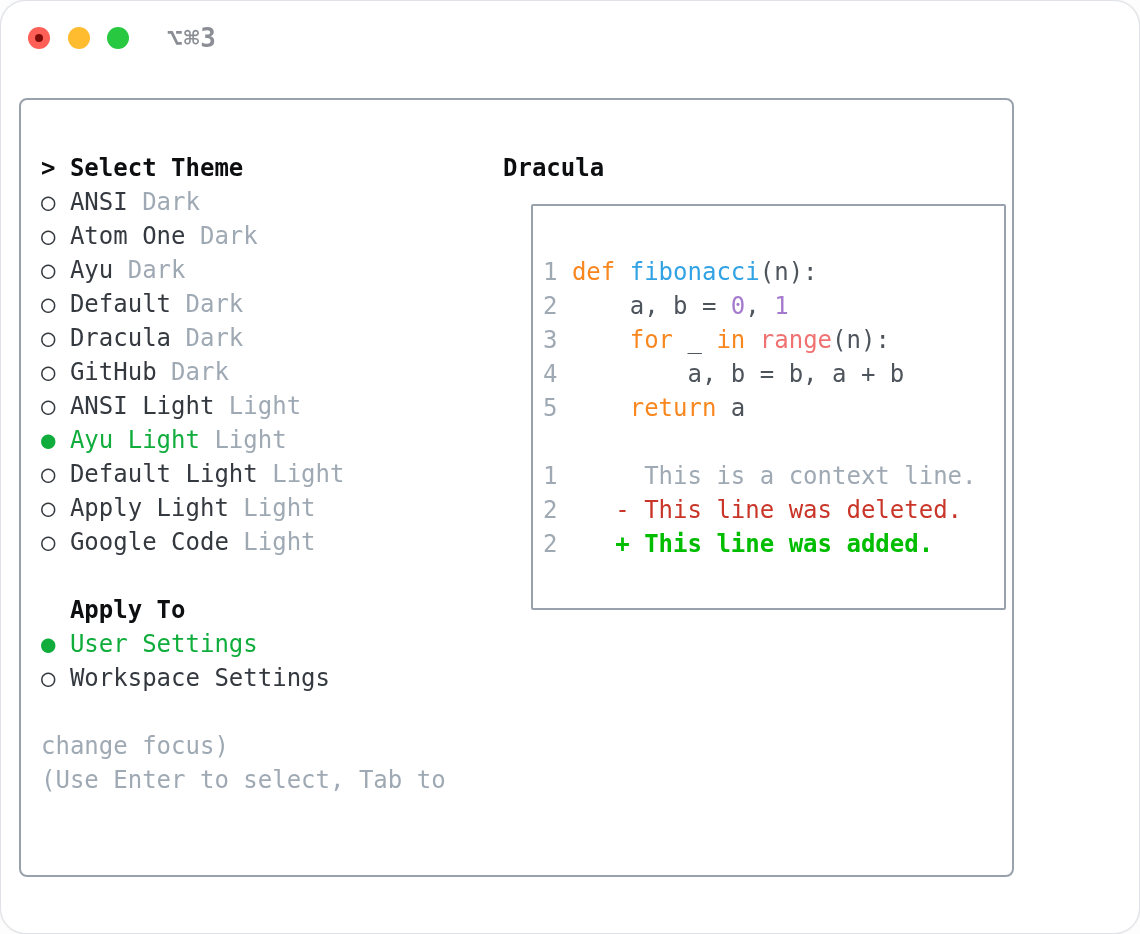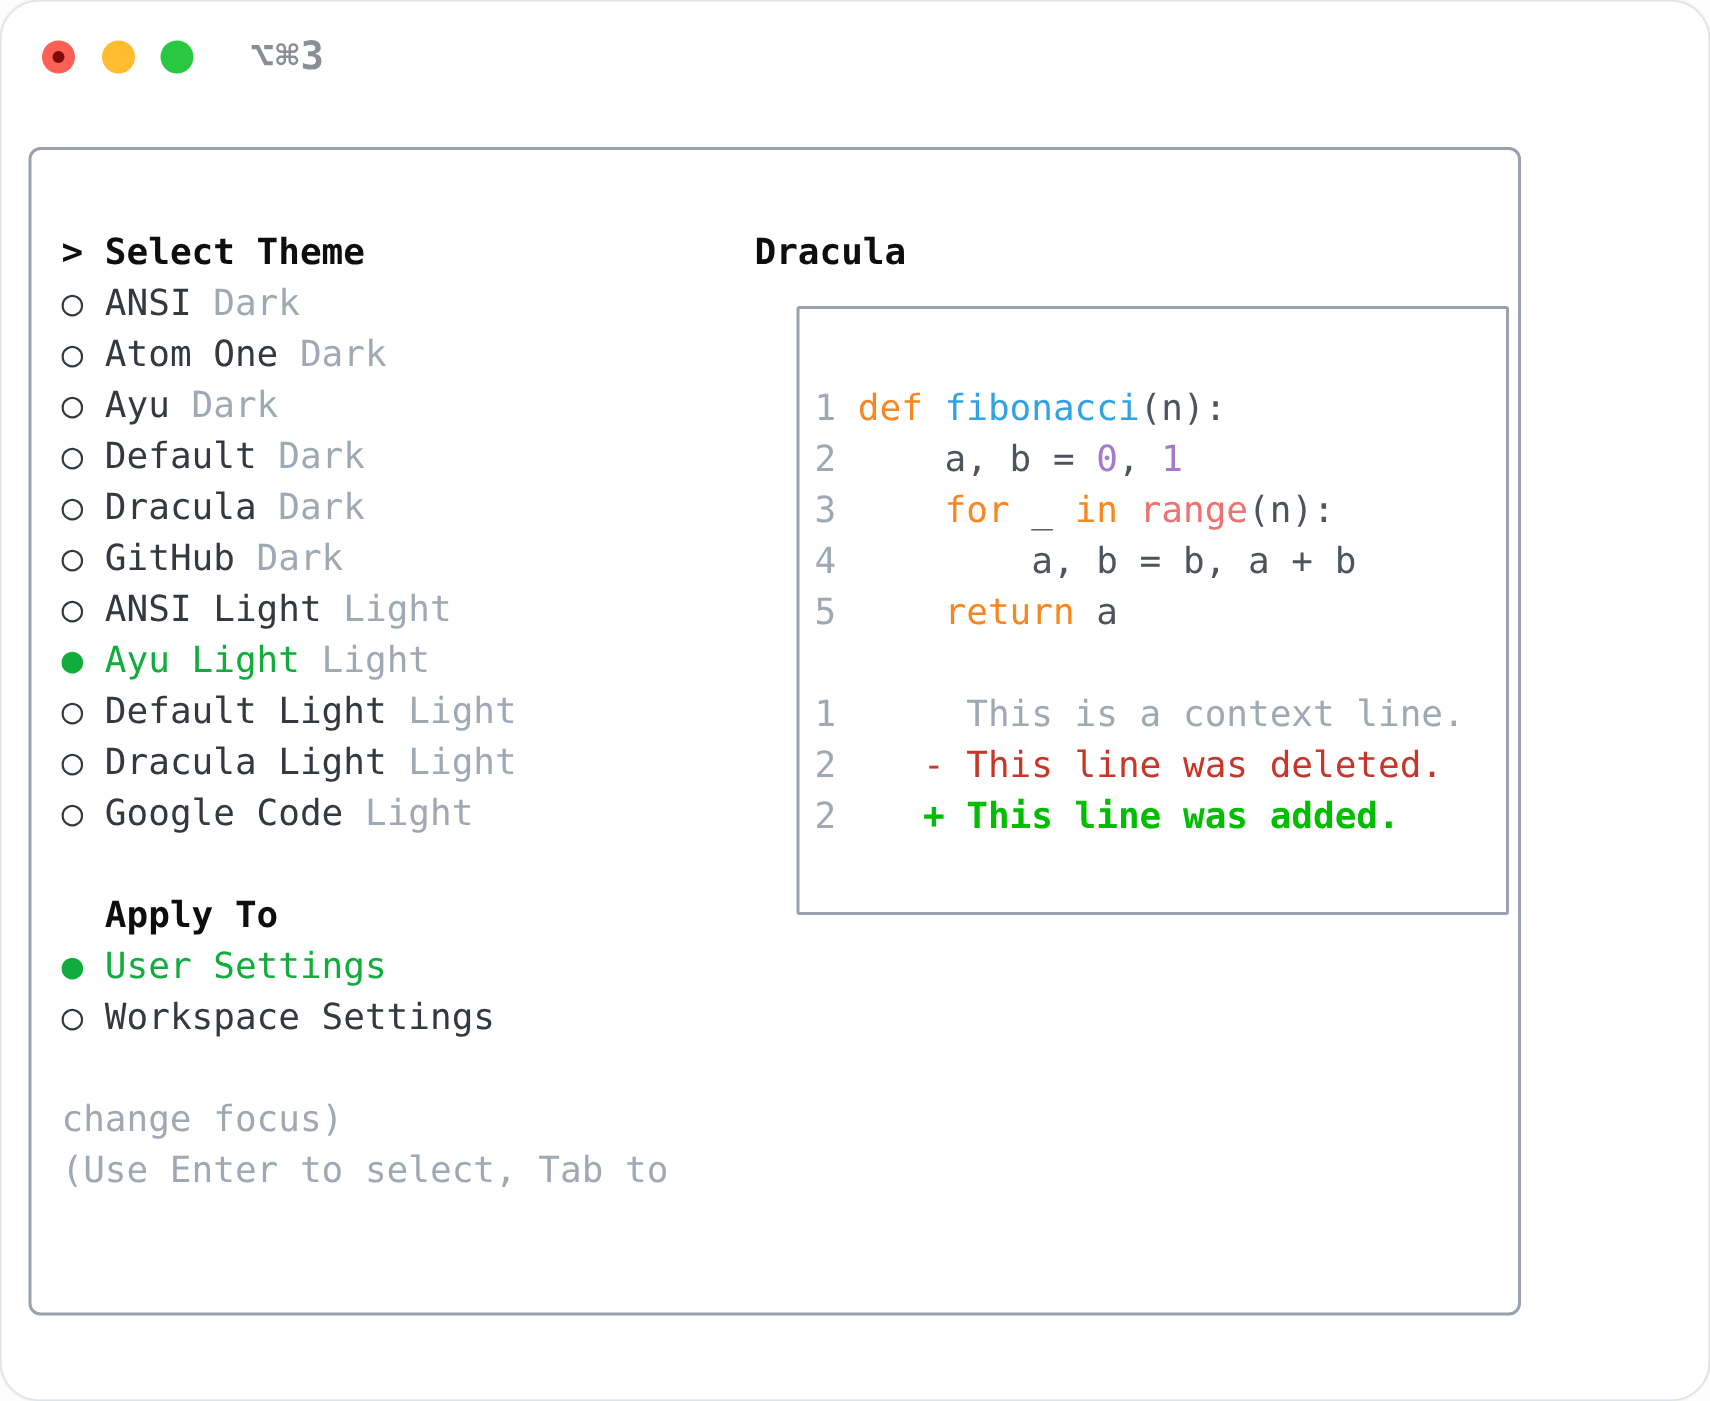--- a/index.html
+++ b/index.html
@@ -90,21 +90,21 @@
       <div id="theme-list">
           <div class="row"><span class="bullet">○ </span><span class="theme-name">ANSI</span><span class="theme-tag"> Dark</span></div>
           <div class="row"><span class="bullet">○ </span><span class="theme-name">Atom One</span><span class="theme-tag"> Dark</span></div>
           <div class="row"><span class="bullet">○ </span><span class="theme-name">Ayu</span><span class="theme-tag"> Dark</span></div>
           <div class="row"><span class="bullet">○ </span><span class="theme-name">Default</span><span class="theme-tag"> Dark</span></div>
           <div class="row"><span class="bullet">○ </span><span class="theme-name">Dracula</span><span class="theme-tag"> Dark</span></div>
           <div class="row"><span class="bullet">○ </span><span class="theme-name">GitHub</span><span class="theme-tag"> Dark</span></div>
           <div class="row"><span class="bullet">○ </span><span class="theme-name">ANSI Light</span><span class="theme-tag"> Light</span></div>
           <div class="row selected"><span class="bullet">● </span><span class="theme-name">Ayu Light</span><span class="theme-tag"> Light</span></div>
           <div class="row"><span class="bullet">○ </span><span class="theme-name">Default Light</span><span class="theme-tag"> Light</span></div>
-          <div class="row"><span class="bullet">○ </span><span class="theme-name">Dracula Light</span><span class="theme-tag"> Light</span></div>
+          <div class="row"><span class="bullet">○ </span><span class="theme-name">Apply Light</span><span class="theme-tag"> Light</span></div>
           <div class="row"><span class="bullet">○ </span><span class="theme-name">Google Code</span><span class="theme-tag"> Light</span></div>
         </div>
       <div class="spacer"></div>
       <div class="row section-header"><span>  </span><span>Apply To</span></div>
       <div id="target-list">
           <div class="row selected"><span class="bullet">● </span><span class="theme-name">User Settings</span></div>
           <div class="row"><span class="bullet">○ </span><span class="theme-name">Workspace Settings</span></div>
         </div>
       <div class="spacer"></div>
       <div class="row help">change focus)</div>

